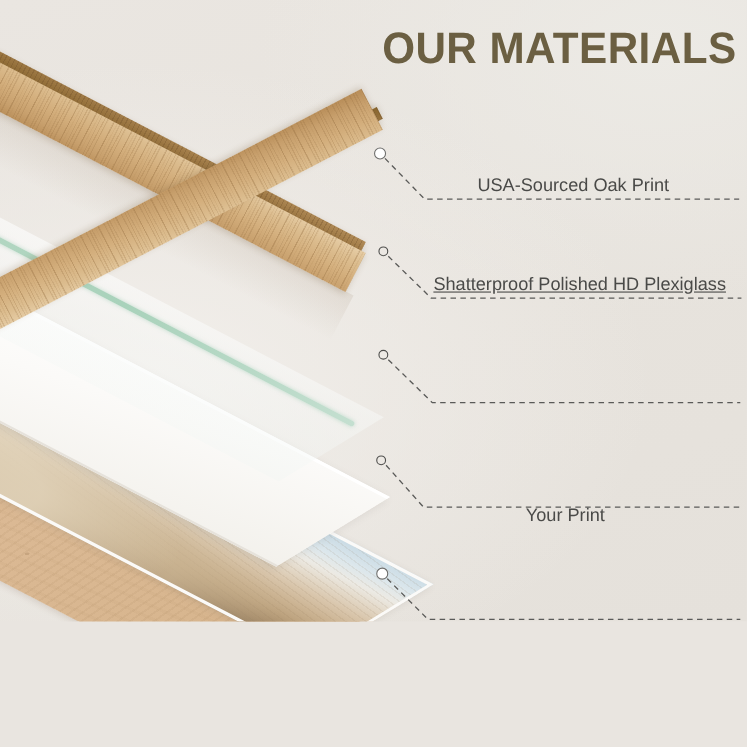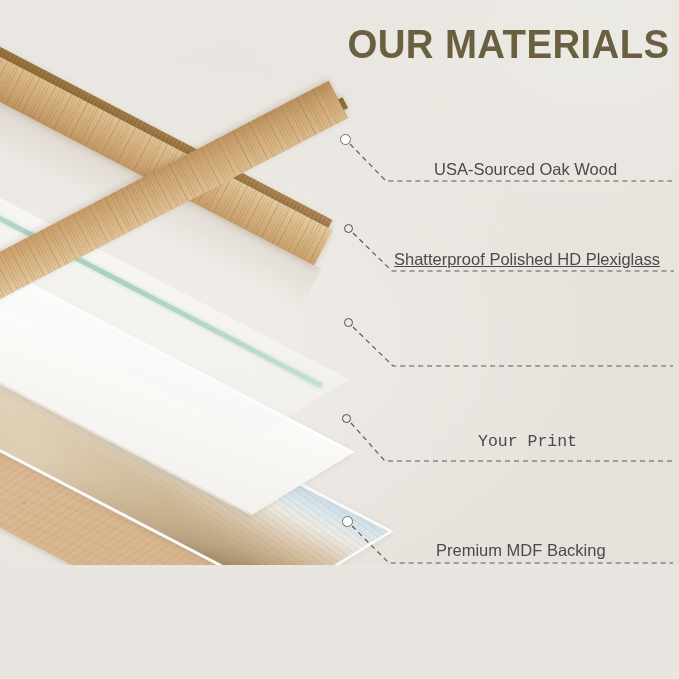--- a/index.html
+++ b/index.html
@@ -192,23 +192,22 @@
         <polyline points="350,144 386,181 672,181"></polyline>
         <polyline points="353,233 392,271 674,271"></polyline>
         <polyline points="353,327 393,366 673,366"></polyline>
         <polyline points="351,423 385,461 673,461"></polyline>
         <polyline points="352,526 389,563 673,563"></polyline>
       </g>
   </svg>
 
   <div class="callout" id="callout-layer">
       <div class="dot filled" style="left: 339.5px; top: 133.5px; width: 11px; height: 11px;"></div>
-      <div class="callout-label" style="left: 434px; top: 160px;">USA-Sourced Oak Wood</div>
+      <div class="callout-label" style="left: 434px; top: 160px;">USA-Sourced Oak Print</div>
       <div class="dot hollow" style="left: 343.5px; top: 223.5px; width: 9px; height: 9px;"></div>
       <div class="callout-label" style="left: 394px; top: 250px; text-decoration: underline;">Shatterproof Polished HD Plexiglass</div>
       <div class="dot hollow" style="left: 343.5px; top: 317.5px; width: 9px; height: 9px;"></div>
       <div class="dot hollow" style="left: 341.5px; top: 413.5px; width: 9px; height: 9px;"></div>
-      <div class="callout-label" style="left: 478px; top: 432px; font-family: Liberation Mono, monospace;">Your Print</div>
+      <div class="callout-label" style="left: 478px; top: 460px;">Your Print</div>
       <div class="dot filled" style="left: 341.5px; top: 515.5px; width: 11px; height: 11px;"></div>
-      <div class="callout-label" style="left: 436px; top: 541px;">Premium MDF Backing</div>
     </div>
 
 </div>
 
 </body></html>

